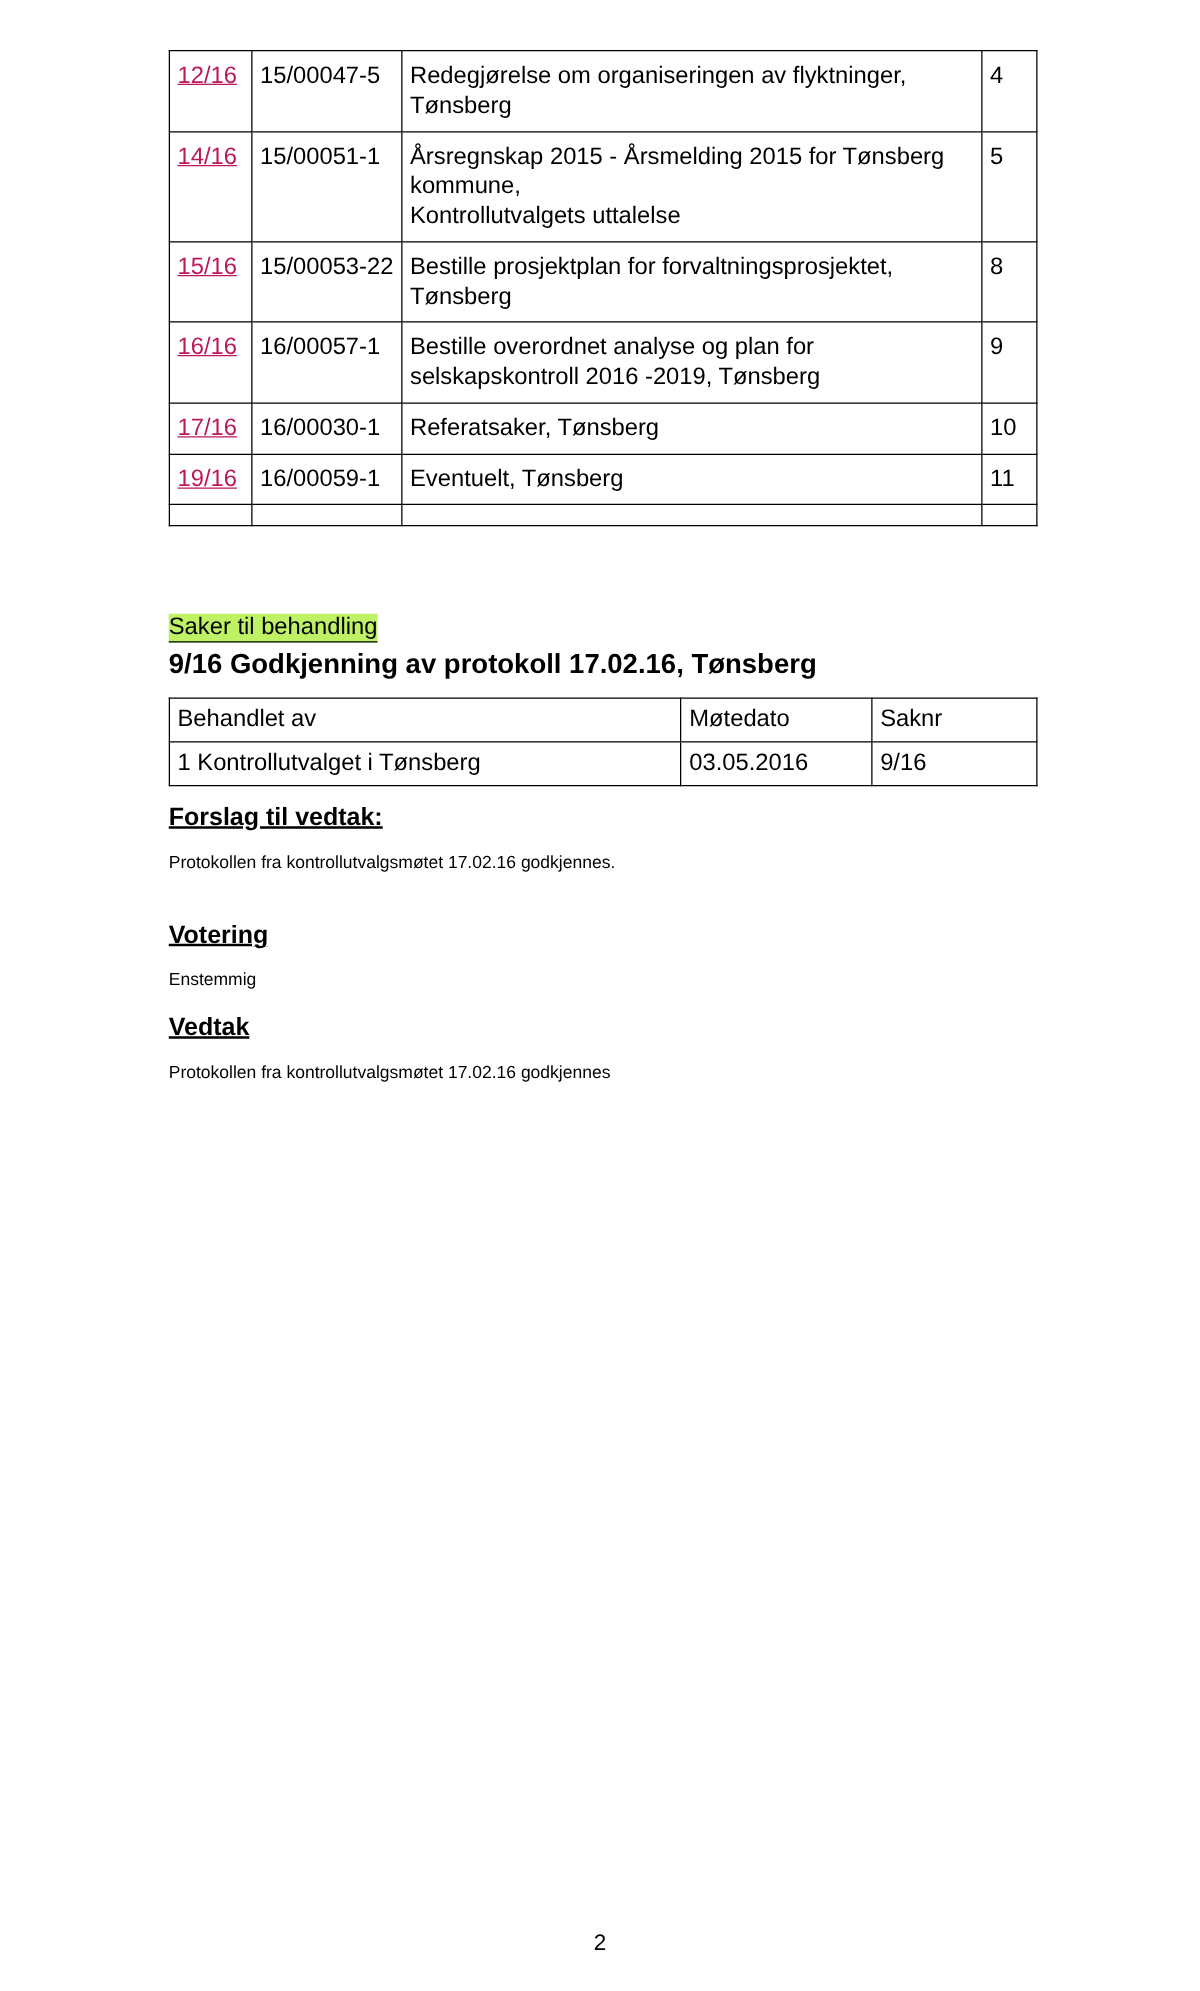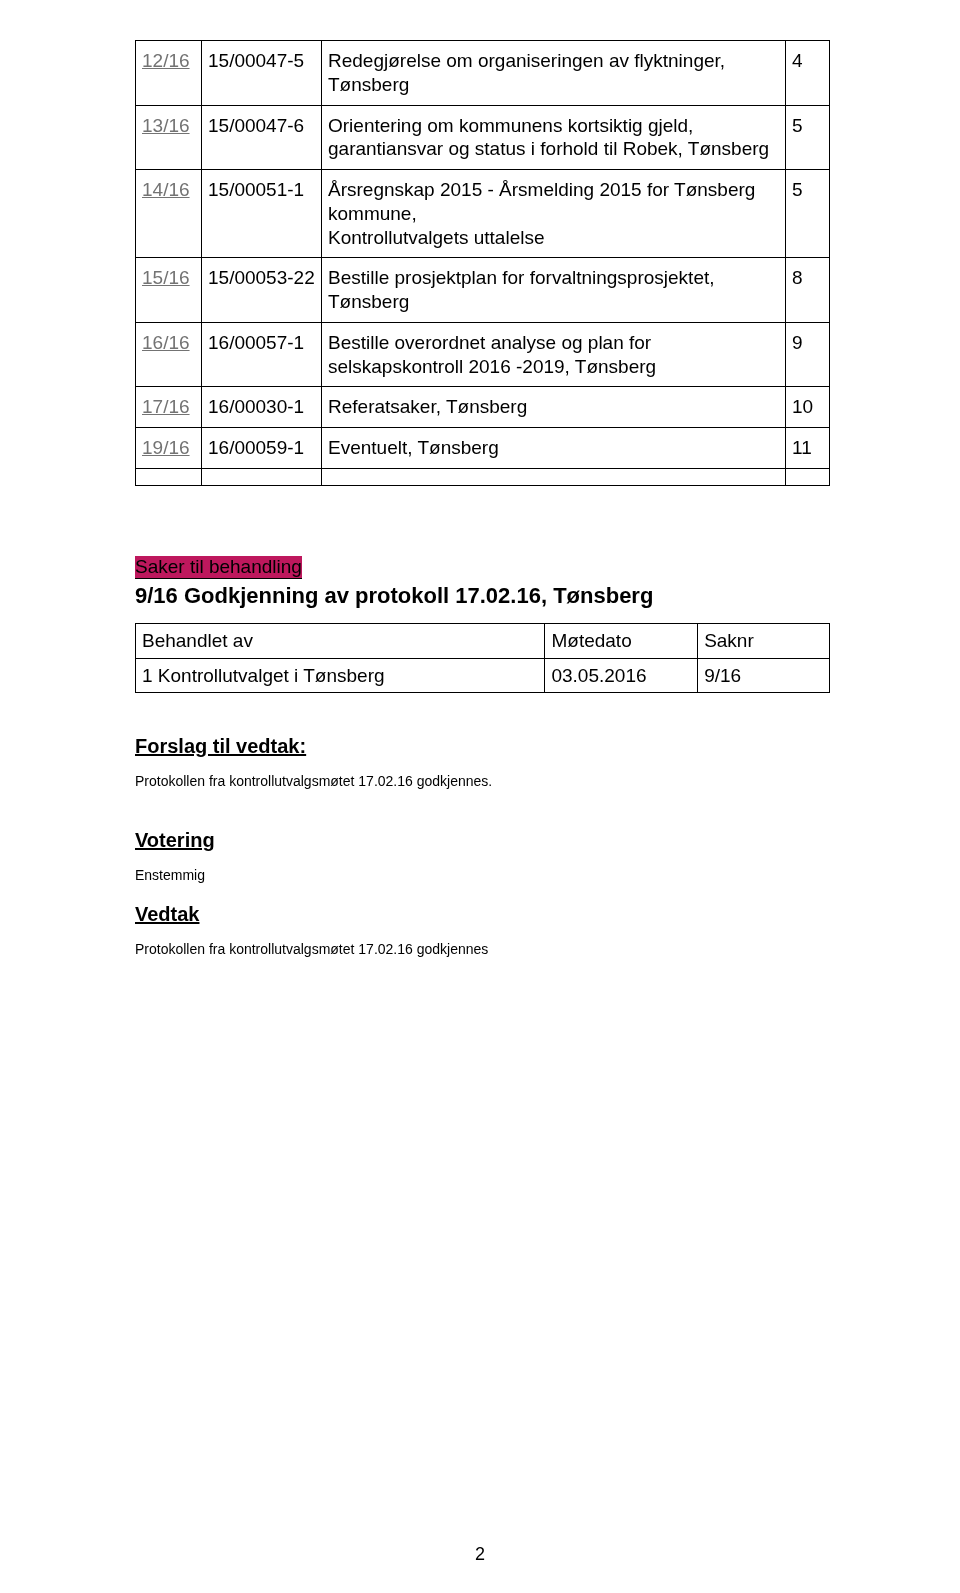--- a/index.html
+++ b/index.html
@@ -28,46 +28,46 @@
     vertical-align: top;
     font-size: 19px;
     line-height: 1.25;
   }
   table.top-table .col0 { width: 66px; }
   table.top-table .col1 { width: 120px; }
   table.top-table .col2 { width: auto; }
   table.top-table .col3 { width: 44px; text-align: left; }
 
   .link {
-    color: #737373;
+    color: #be185d;
     text-decoration: underline;
     cursor: pointer;
   }
 
   .section-gap {
     height: 70px;
   }
 
   .sak-heading {
     font-size: 19px;
-    background: #be185d;
+    background: #bef264;
     border-bottom: 1px solid #000;
     display: inline-block;
   }
   .sak-title {
     font-size: 22px;
     font-weight: bold;
     margin: 4px 0 14px 0;
   }
 
   table.meta-table {
     border-collapse: collapse;
     width: 100%;
     table-layout: fixed;
-    margin-bottom: 42px;
+    margin-bottom: 14px;
   }
   table.meta-table td {
     border: 1px solid #000;
     padding: 5px 6px;
     font-size: 19px;
     vertical-align: top;
     line-height: 1.25;
   }
   table.meta-table .m0 { width: 59%; }
   table.meta-table .m1 { width: 22%; }
@@ -104,26 +104,20 @@
         <col class="col1">
         <col class="col2">
         <col class="col3">
     </colgroup>
     <tbody id="top-table-body">
         <tr>
           <td><span class="link">12/16</span></td>
           <td>15/00047-5</td>
           <td style="white-space: pre-line;">Redegjørelse om organiseringen av flyktninger, Tønsberg</td>
           <td>4</td>
-        </tr>
-        <tr>
-          <td><span class="link">13/16</span></td>
-          <td>15/00047-6</td>
-          <td style="white-space: pre-line;">Orientering om kommunens kortsiktig gjeld, garantiansvar og status i forhold til Robek, Tønsberg</td>
-          <td>5</td>
         </tr>
         <tr>
           <td><span class="link">14/16</span></td>
           <td>15/00051-1</td>
           <td style="white-space: pre-line;">Årsregnskap 2015 - Årsmelding 2015 for Tønsberg kommune,
 Kontrollutvalgets uttalelse</td>
           <td>5</td>
         </tr>
         <tr>
           <td><span class="link">15/16</span></td>

